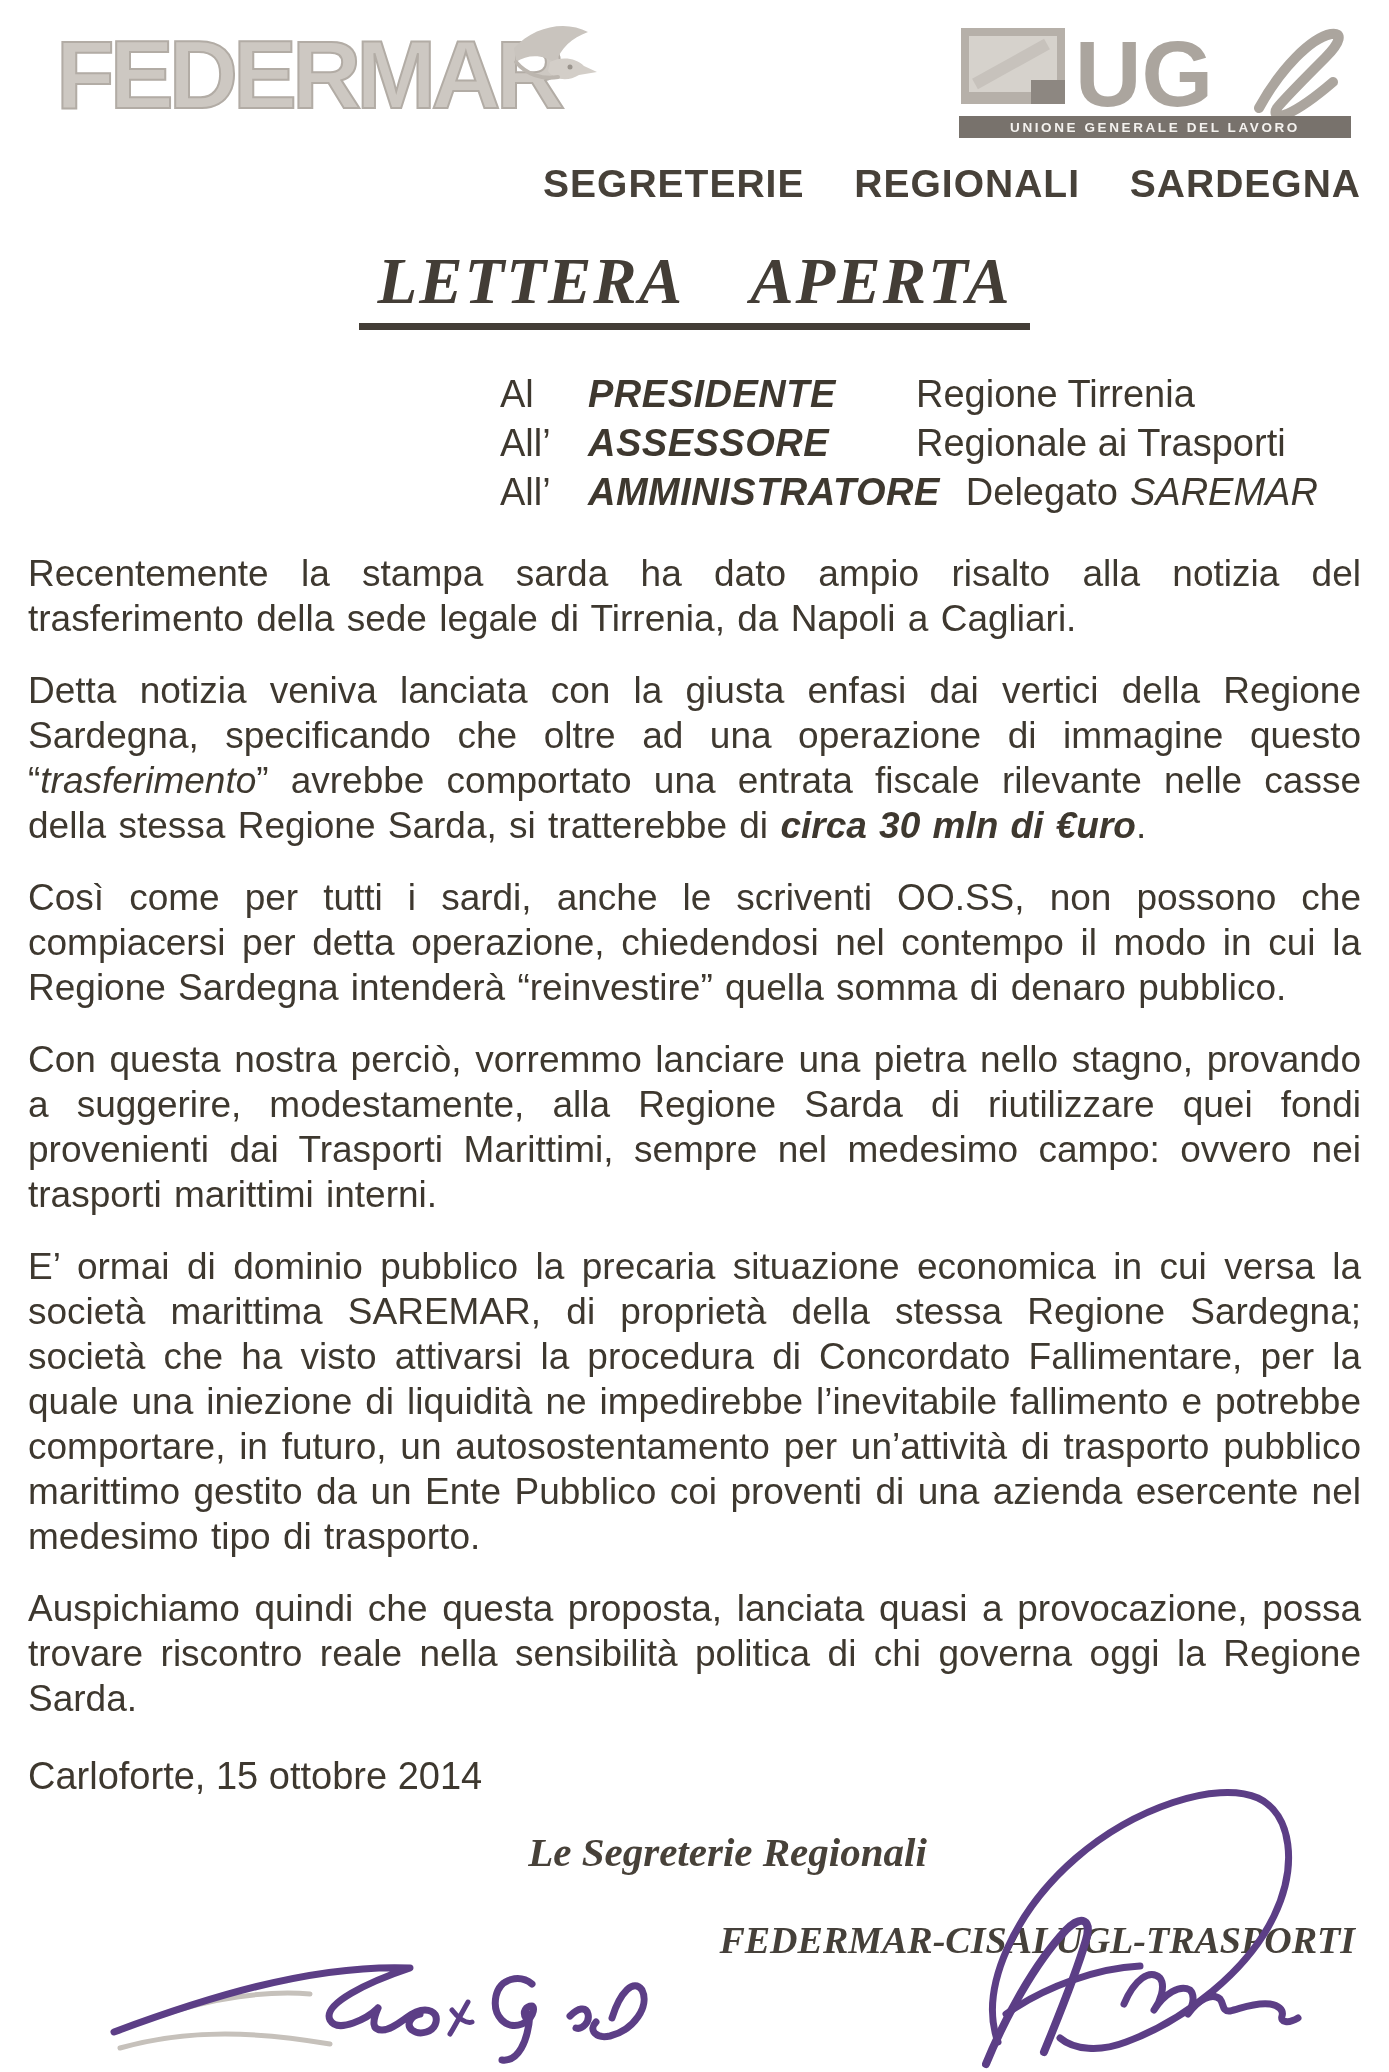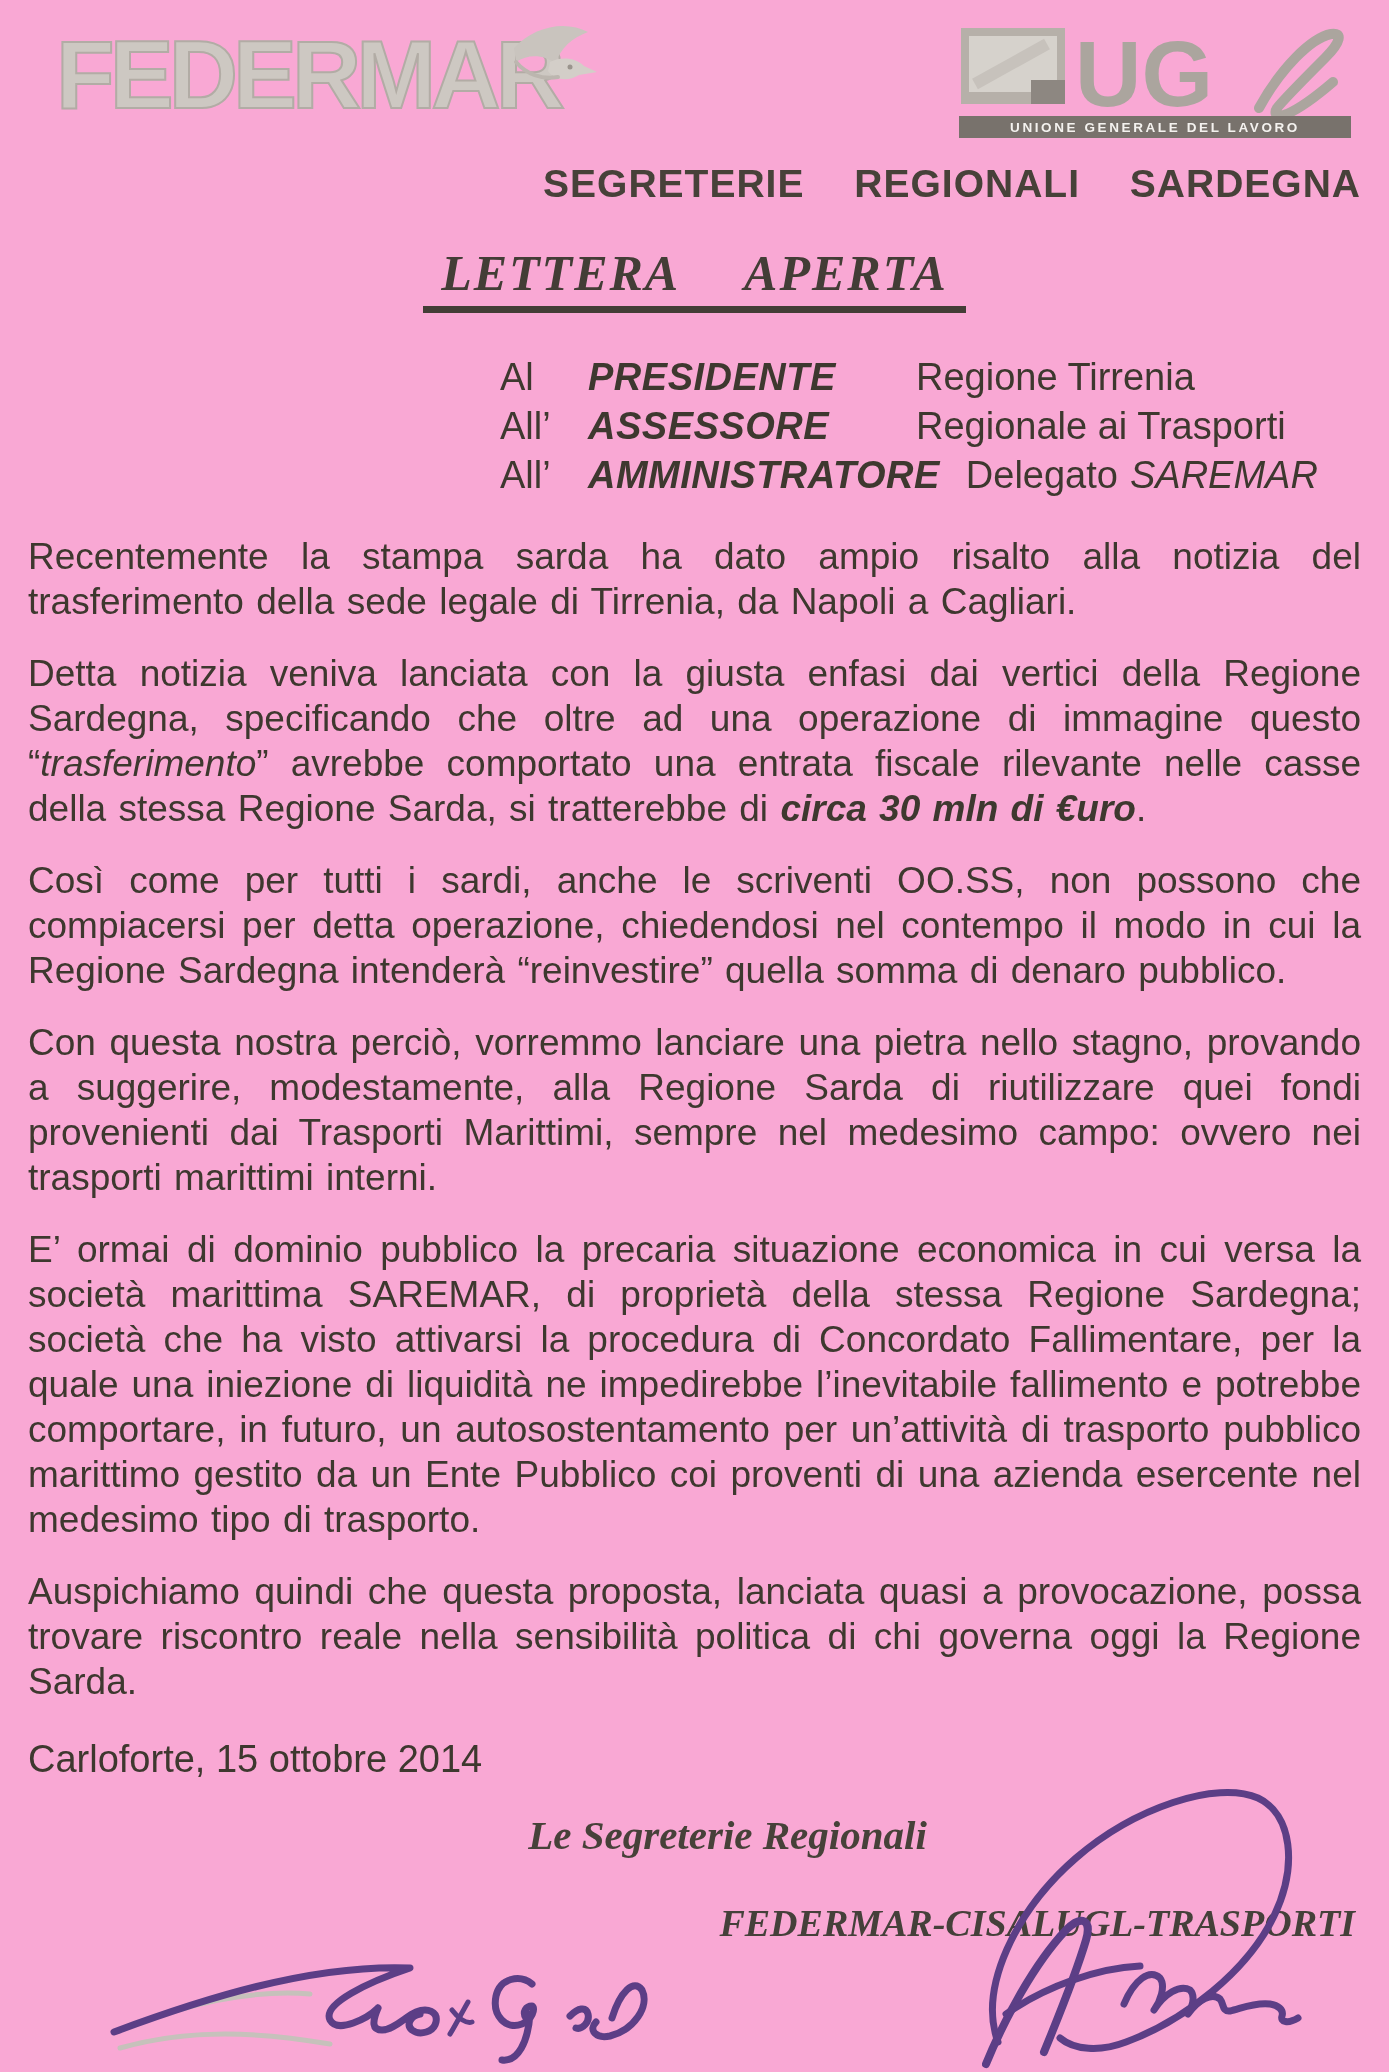--- a/index.html
+++ b/index.html
@@ -1,20 +1,20 @@
 <!DOCTYPE html>
 <html><head>
 <meta charset="utf-8">
 <style>
   html,body { margin:0; padding:0; background:#e8e6e2; }
   .page {
     position:relative;
     width:1389px; height:2072px;
     margin:0 auto;
-    background:#f9a8d4;
+    background:#ffffff;
     box-sizing:border-box;
     padding:14px 28px 0;
     font-family:"Liberation Sans", sans-serif;
     color:#3e382f;
     overflow:hidden;
   }
   
   .logos-row { display:flex; justify-content:space-between; align-items:flex-start; height:122px; }
   .logo { filter:blur(0.5px); }
   .federmar-logo { margin-left:24px; margin-top:0; }
@@ -22,21 +22,21 @@
 
   .org-line {
     text-align:right; margin-top:26px;
     font-size:39px; font-weight:bold; letter-spacing:1px; word-spacing:38px;
     color:#474139;
   }
   .title-wrap { text-align:center; margin-top:38px; }
   .letter-title {
     display:inline-block;
     font-family:"Liberation Serif", serif; font-style:italic; font-weight:bold;
-    font-size:50px; letter-spacing:2px; word-spacing:54px;
+    font-size:65px; letter-spacing:2px; word-spacing:54px;
     color:#433d36;
     border-bottom:7px solid #433d36; padding:0 18px 4px;
   }
 
   .recipients { margin-left:472px; margin-top:40px; font-size:38px; }
   .recipient-row { display:flex; line-height:49px; white-space:nowrap; }
   .recipient-to { flex:0 0 88px; }
   .recipient-role { font-weight:bold; font-style:italic; letter-spacing:0.5px; min-width:302px; margin-right:26px; }
   .recipient-rest-italic { font-style:italic; margin-left:12px; }
 

